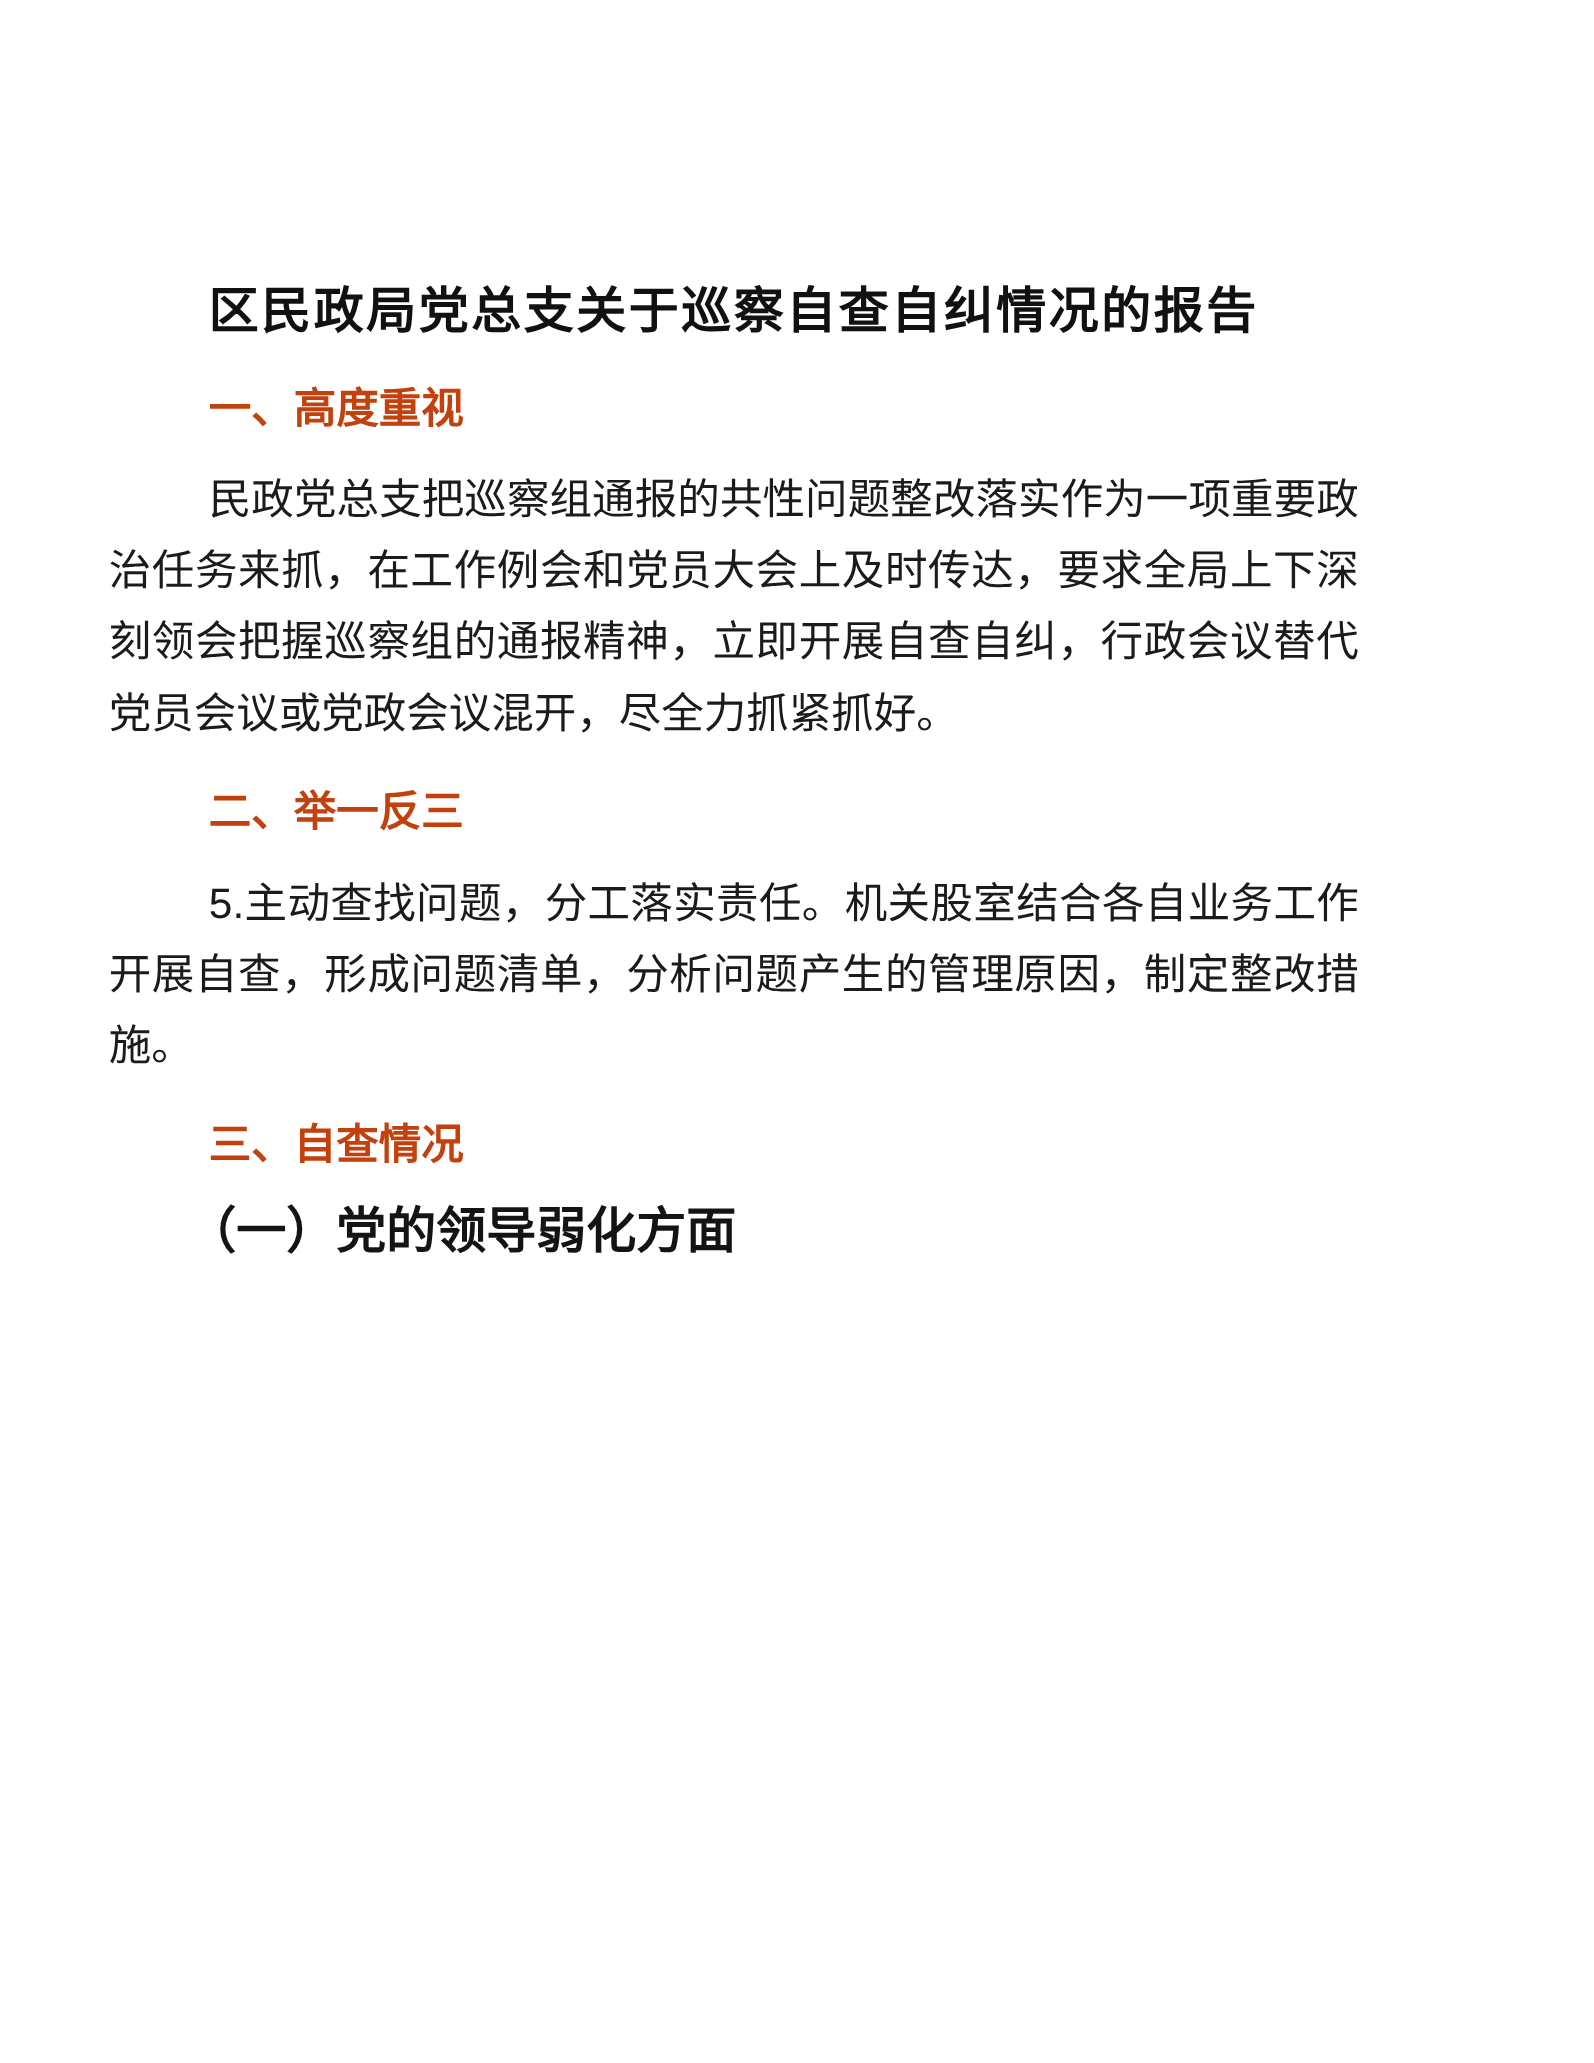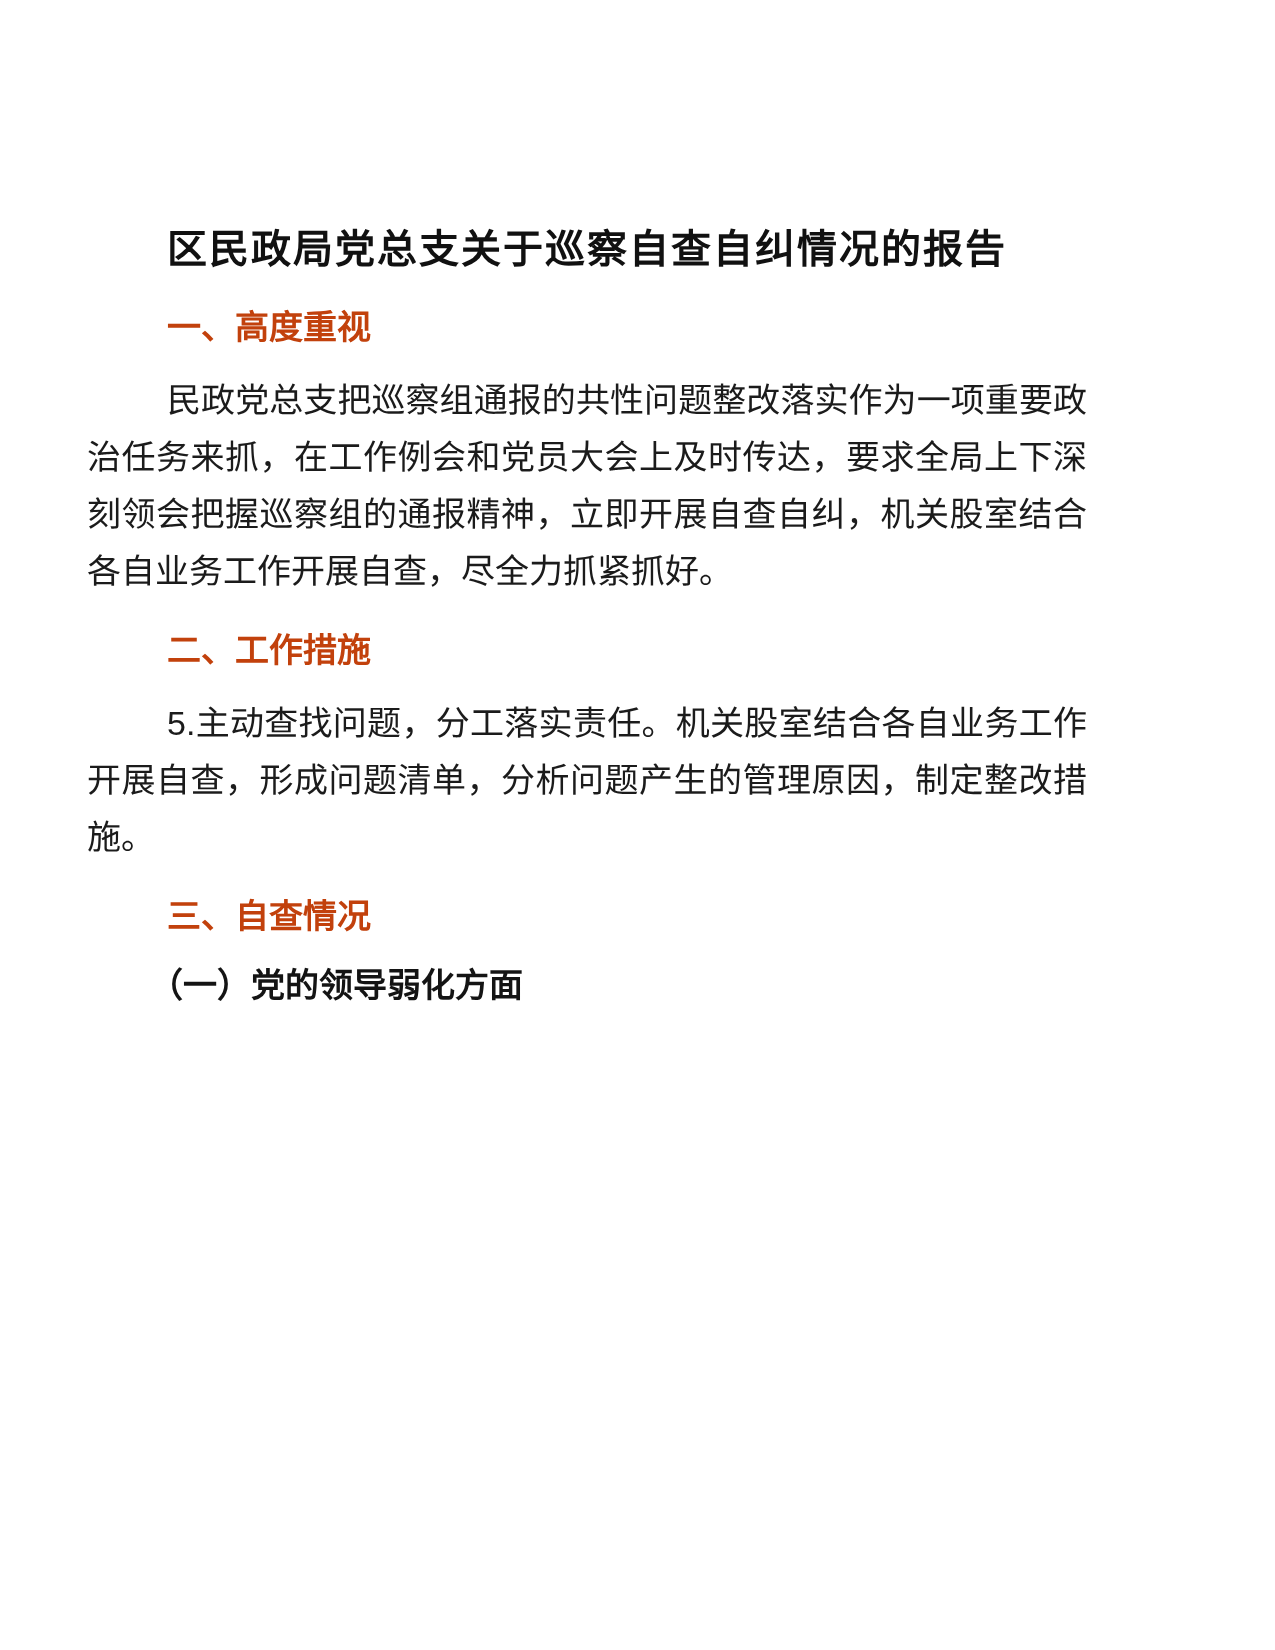--- a/index.html
+++ b/index.html
@@ -32,21 +32,21 @@
   }
   .heading {
     font-size: 34px;
     line-height: 57px;
     font-weight: 600;
     margin: 22px 0 0 0;
     text-indent: 80px;
     color: #c2410c;
   }
   .subheading {
-    font-size: 34px;
+    font-size: 40px;
     line-height: 57px;
     font-weight: 600;
     margin: 12px 0 0 0;
     text-indent: 62px;
     color: #141414;
   }
   .para {
     font-size: 34px;
     line-height: 57px;
     font-weight: 400;
@@ -58,23 +58,23 @@
 </style>
 </head>
 <body>
 
 <div class="page">
 
   <h1 class="doc-title">区民政局党总支关于巡察自查自纠情况的报告</h1>
 
   <h2 class="heading">一、高度重视</h2>
 
-  <p class="para">民政党总支把巡察组通报的共性问题整改落实作为一项重要政治任务来抓，在工作例会和党员大会上及时传达，要求全局上下深刻领会把握巡察组的通报精神，立即开展自查自纠，机关股室结合各自业务工作开展自查，尽全力抓紧抓好。</p>
+  <p class="para">民政党总支把巡察组通报的共性问题整改落实作为一项重要政治任务来抓，在工作例会和党员大会上及时传达，要求全局上下深刻领会把握巡察组的通报精神，立即开展自查自纠，行政会议替代党员会议或党政会议混开，尽全力抓紧抓好。</p>
 
-  <h2 class="heading">二、工作措施</h2>
+  <h2 class="heading">二、举一反三</h2>
 
 
   <p class="para">5.主动查找问题，分工落实责任。机关股室结合各自业务工作开展自查，形成问题清单，分析问题产生的管理原因，制定整改措施。</p>
 
   <h2 class="heading">三、自查情况</h2>
 
   <h3 class="subheading">（一）党的领导弱化方面</h3>
 
 
 </div>

